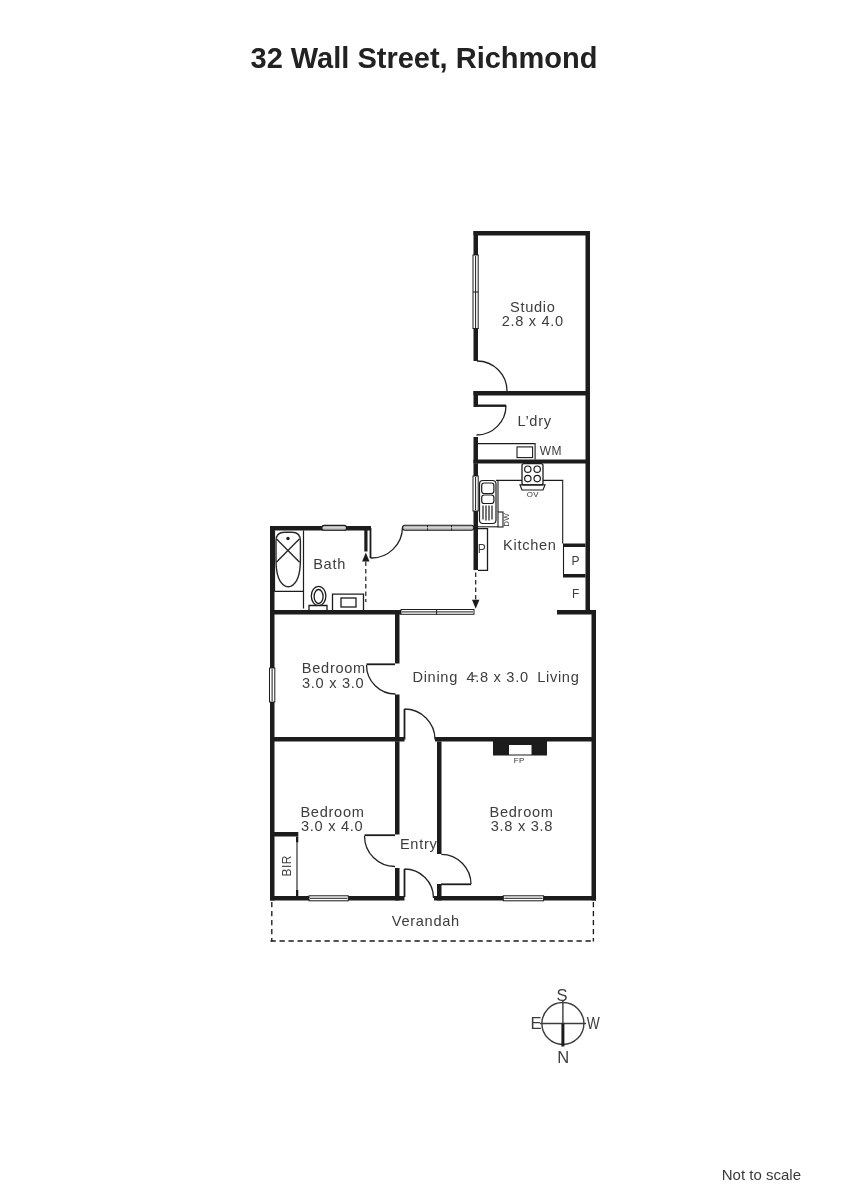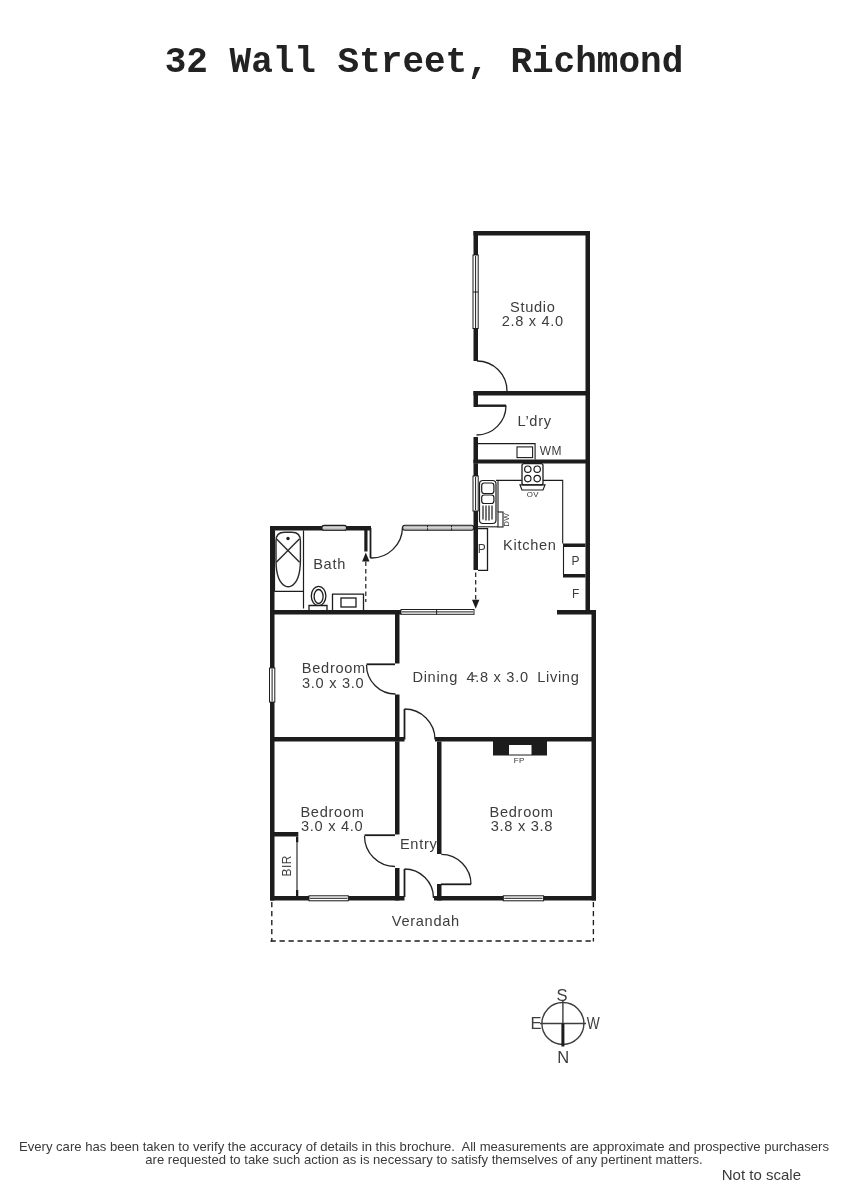--- a/index.html
+++ b/index.html
@@ -8,21 +8,21 @@
 svg text{font-family:"Liberation Sans", sans-serif;fill:#3d3d3d;}
 .rm{font-size:14.6px;letter-spacing:0.7px;}
 .sm{font-size:12px;letter-spacing:0.5px;}
 .xs{font-size:7.9px;letter-spacing:0.3px;fill:#333333;}
 </style>
 </head>
 <body>
 <div id="page">
 
 <div style="position:absolute;left:0;top:41.5px;width:848px;text-align:center;
-  font-family:Liberation Mono, monospace;font-weight:bold;font-size:36px;color:#222;">32 Wall Street, Richmond</div>
+  font-family:Liberation Sans, sans-serif;font-weight:bold;font-size:29px;color:#222;">32 Wall Street, Richmond</div>
 
 <svg width="848" height="1200" viewBox="0 0 848 1200" style="position:absolute;left:0;top:0;">
 <g stroke="none" fill="#1c1c1c">
 
   <rect x="473.5" y="231" width="116.5" height="4.5"></rect>
 
   <rect x="585.5" y="231" width="4.5" height="381"></rect>
 
   <rect x="473.5" y="231" width="4.5" height="24"></rect>
 
@@ -300,18 +300,15 @@
 
   <text class="sm" x="291" y="865.8" transform="rotate(-90 291 865.8)">BIR</text>
 
   <text x="562" y="1001.3" style="font-size:16.5px">S</text>
   <text x="563.1" y="1062.6" style="font-size:16.5px">N</text>
   <text x="536" y="1028.9" style="font-size:16.5px">E</text>
   <text x="593.2" y="1028.9" style="font-size:16.5px" textLength="13" lengthAdjust="spacingAndGlyphs">W</text>
 </g>
 </svg>
 
-<div style="position:absolute;left:0;top:1141px;width:848px;text-align:center;font-size:13.1px;color:#3a3a3a;line-height:12.6px;">
-Every care has been taken to verify the accuracy of details in this brochure.&nbsp; All measurements are approximate and prospective purchasers<br>
-are requested to take such action as is necessary to satisfy themselves of any pertinent matters.</div>
 
 <div style="position:absolute;right:47px;top:1166px;font-size:15px;color:#3a3a3a;">Not to scale</div>
 </div>
 
 </body></html>

